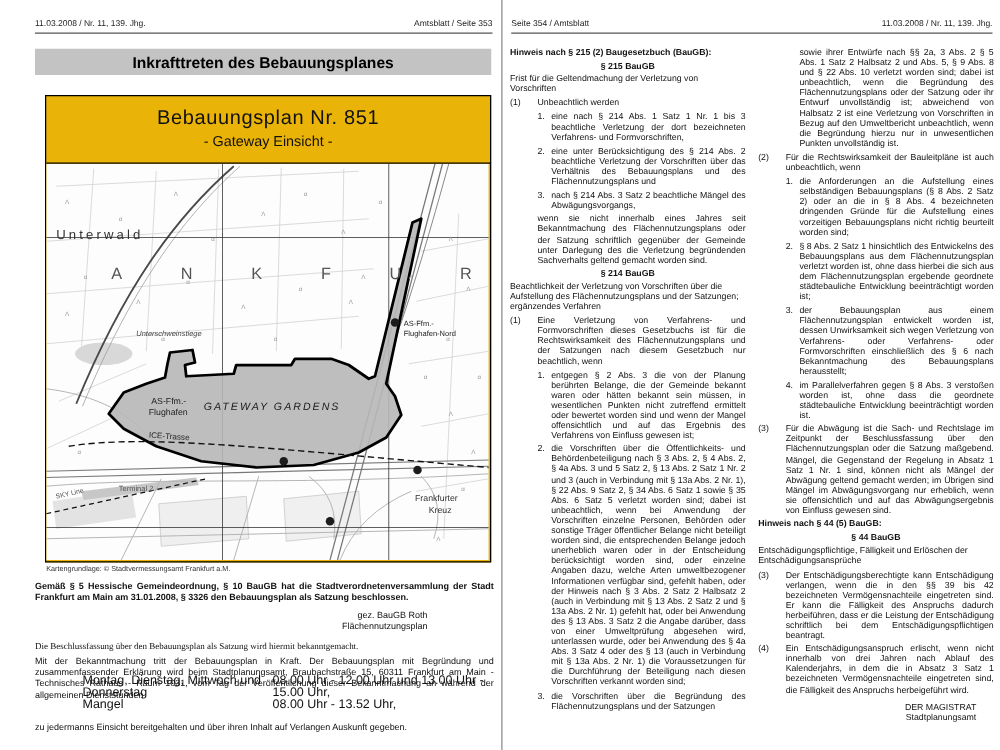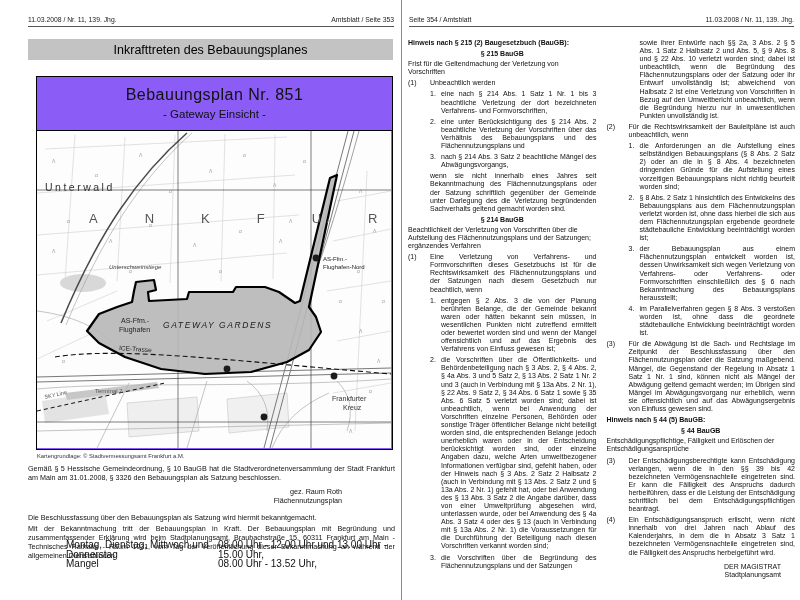--- a/index.html
+++ b/index.html
@@ -5,33 +5,33 @@
   html,body{margin:0;padding:0;}
   body{width:800px;height:600px;background:#ffffff;font-family:"Liberation Sans",sans-serif;color:#1a1a1a;overflow:hidden;position:relative;}
   .page{position:absolute;top:0;height:600px;background:#fff;}
   #pageL{left:0;width:400px;}
   #pageR{left:401px;width:398px;border-left:1px solid #8a8a8a;}
 
   .hdr{position:absolute;top:16px;display:flex;justify-content:space-between;font-size:6.8px;color:#222;border-bottom:1px solid #555;padding-bottom:3px;}
   #pageL .hdr{left:28px;right:6px;}
   #pageR .hdr{left:7px;right:6px;}
 
-  .titlebar{position:absolute;left:28px;right:7px;top:39px;height:21px;background:#c3c3c3;display:flex;align-items:center;justify-content:center;font-weight:normal;font-size:12.5px;color:#000;}
-
-  .mapbox{position:absolute;left:36px;top:76px;width:357px;height:374px;border:1.3px solid #000;box-sizing:border-box;background:#8b5cf6;}
+  .titlebar{position:absolute;left:28px;right:7px;top:39px;height:21px;background:#c3c3c3;display:flex;align-items:center;justify-content:center;font-weight:bold;font-size:12.5px;color:#000;}
+
+  .mapbox{position:absolute;left:36px;top:76px;width:357px;height:374px;border:1.3px solid #000;box-sizing:border-box;background:#eab308;}
   .maptitle{height:54px;border-bottom:1px solid #000;text-align:center;padding-top:9px;box-sizing:border-box;}
   .maptitle .t1{font-size:16px;color:#111;letter-spacing:.5px;}
   .maptitle .t2{font-size:11.5px;color:#111;margin-top:4px;}
   svg.map{display:block;width:354px;height:317px;}
   svg.map text{font-family:"Liberation Sans",sans-serif;}
 
   .caption{position:absolute;left:37px;top:453px;font-size:5.8px;color:#333;}
   .p{position:absolute;left:28px;right:5px;font-size:7.2px;line-height:9px;text-align:justify;color:#111;}
-  #p-gemaess{top:464px;}
-  #p-beschluss{top:513px;text-align:left;}
+  #p-gemaess{top:464px;font-weight:bold;}
+  #p-beschluss{top:513px;text-align:left;font-family:Liberation Serif, serif;}
   #p-mit{top:524px;}
   .sig{position:absolute;right:58px;top:487px;font-size:7.2px;line-height:9px;text-align:right;color:#111;}
   .sched{position:absolute;left:66px;top:540px;font-size:10px;line-height:9.5px;display:grid;grid-template-columns:152px auto;color:#111;}
   #p-einsicht{top:577px;text-align:left;}
 
   .cols{position:absolute;left:6px;right:5px;top:39px;display:flex;gap:10px;}
   .col{flex:1;font-size:7px;line-height:8.1px;text-align:justify;color:#111;}
   .bh{font-weight:bold;margin-bottom:3px;text-align:left;}
   .ch{font-weight:bold;text-align:center;margin:2px 0 2px;}
   .sub{margin-bottom:3px;text-align:left;}
@@ -187,34 +187,35 @@
       <text x="295" y="270" font-size="7" fill="#333">Frankfurter</text>
       <text x="306" y="279" font-size="7" fill="#333">Kreuz</text>
     </svg>
   </div>
 
   <div class="caption">Kartengrundlage: © Stadtvermessungsamt Frankfurt a.M.</div>
 
   <div class="p" id="p-gemaess">Gemäß § 5 Hessische Gemeindeordnung, § 10 BauGB hat die Stadtverordnetenversammlung der Stadt Frankfurt am Main am 31.01.2008, § 3326 den Bebauungsplan als Satzung beschlossen.</div>
 
   <div class="sig">
-    <div>gez. Raum Roth</div>
+    <div>gez. BauGB Roth</div>
     <div>Flächennutzungsplan</div>
   </div>
 
   <div class="p" id="p-beschluss">Die Beschlussfassung über den Bebauungsplan als Satzung wird hiermit bekanntgemacht.</div>
   <div class="p" id="p-mit">Mit der Bekanntmachung tritt der Bebauungsplan in Kraft. Der Bebauungsplan mit Begründung und zusammenfassender Erklärung wird beim Stadtplanungsamt, Braubachstraße 15, 60311 Frankfurt am Main - Technisches Rathaus - Raum 1031, vom Tag der Veröffentlichung dieser Bekanntmachung an während der allgemeinen Dienststunden</div>
 
   <div class="sched">
     <span>Montag, Dienstag, Mittwoch und Donnerstag</span>
     <span>08.00 Uhr - 12.00 Uhr und 13.00 Uhr - 15.00 Uhr,</span>
     <span>Mangel</span>
     <span>08.00 Uhr - 13.52 Uhr,</span>
   </div>
 
+  <div class="p" id="p-einsicht">zu jedermanns Einsicht bereitgehalten und über ihren Inhalt auf Verlangen Auskunft gegeben.</div>
 </div>
 
 <div class="page" id="pageR">
   <div class="hdr">
     <span>Seite 354 / Amtsblatt</span>
     <span>11.03.2008 / Nr. 11, 139. Jhg.</span>
   </div>
 
   <div class="cols">
     <div class="col">

